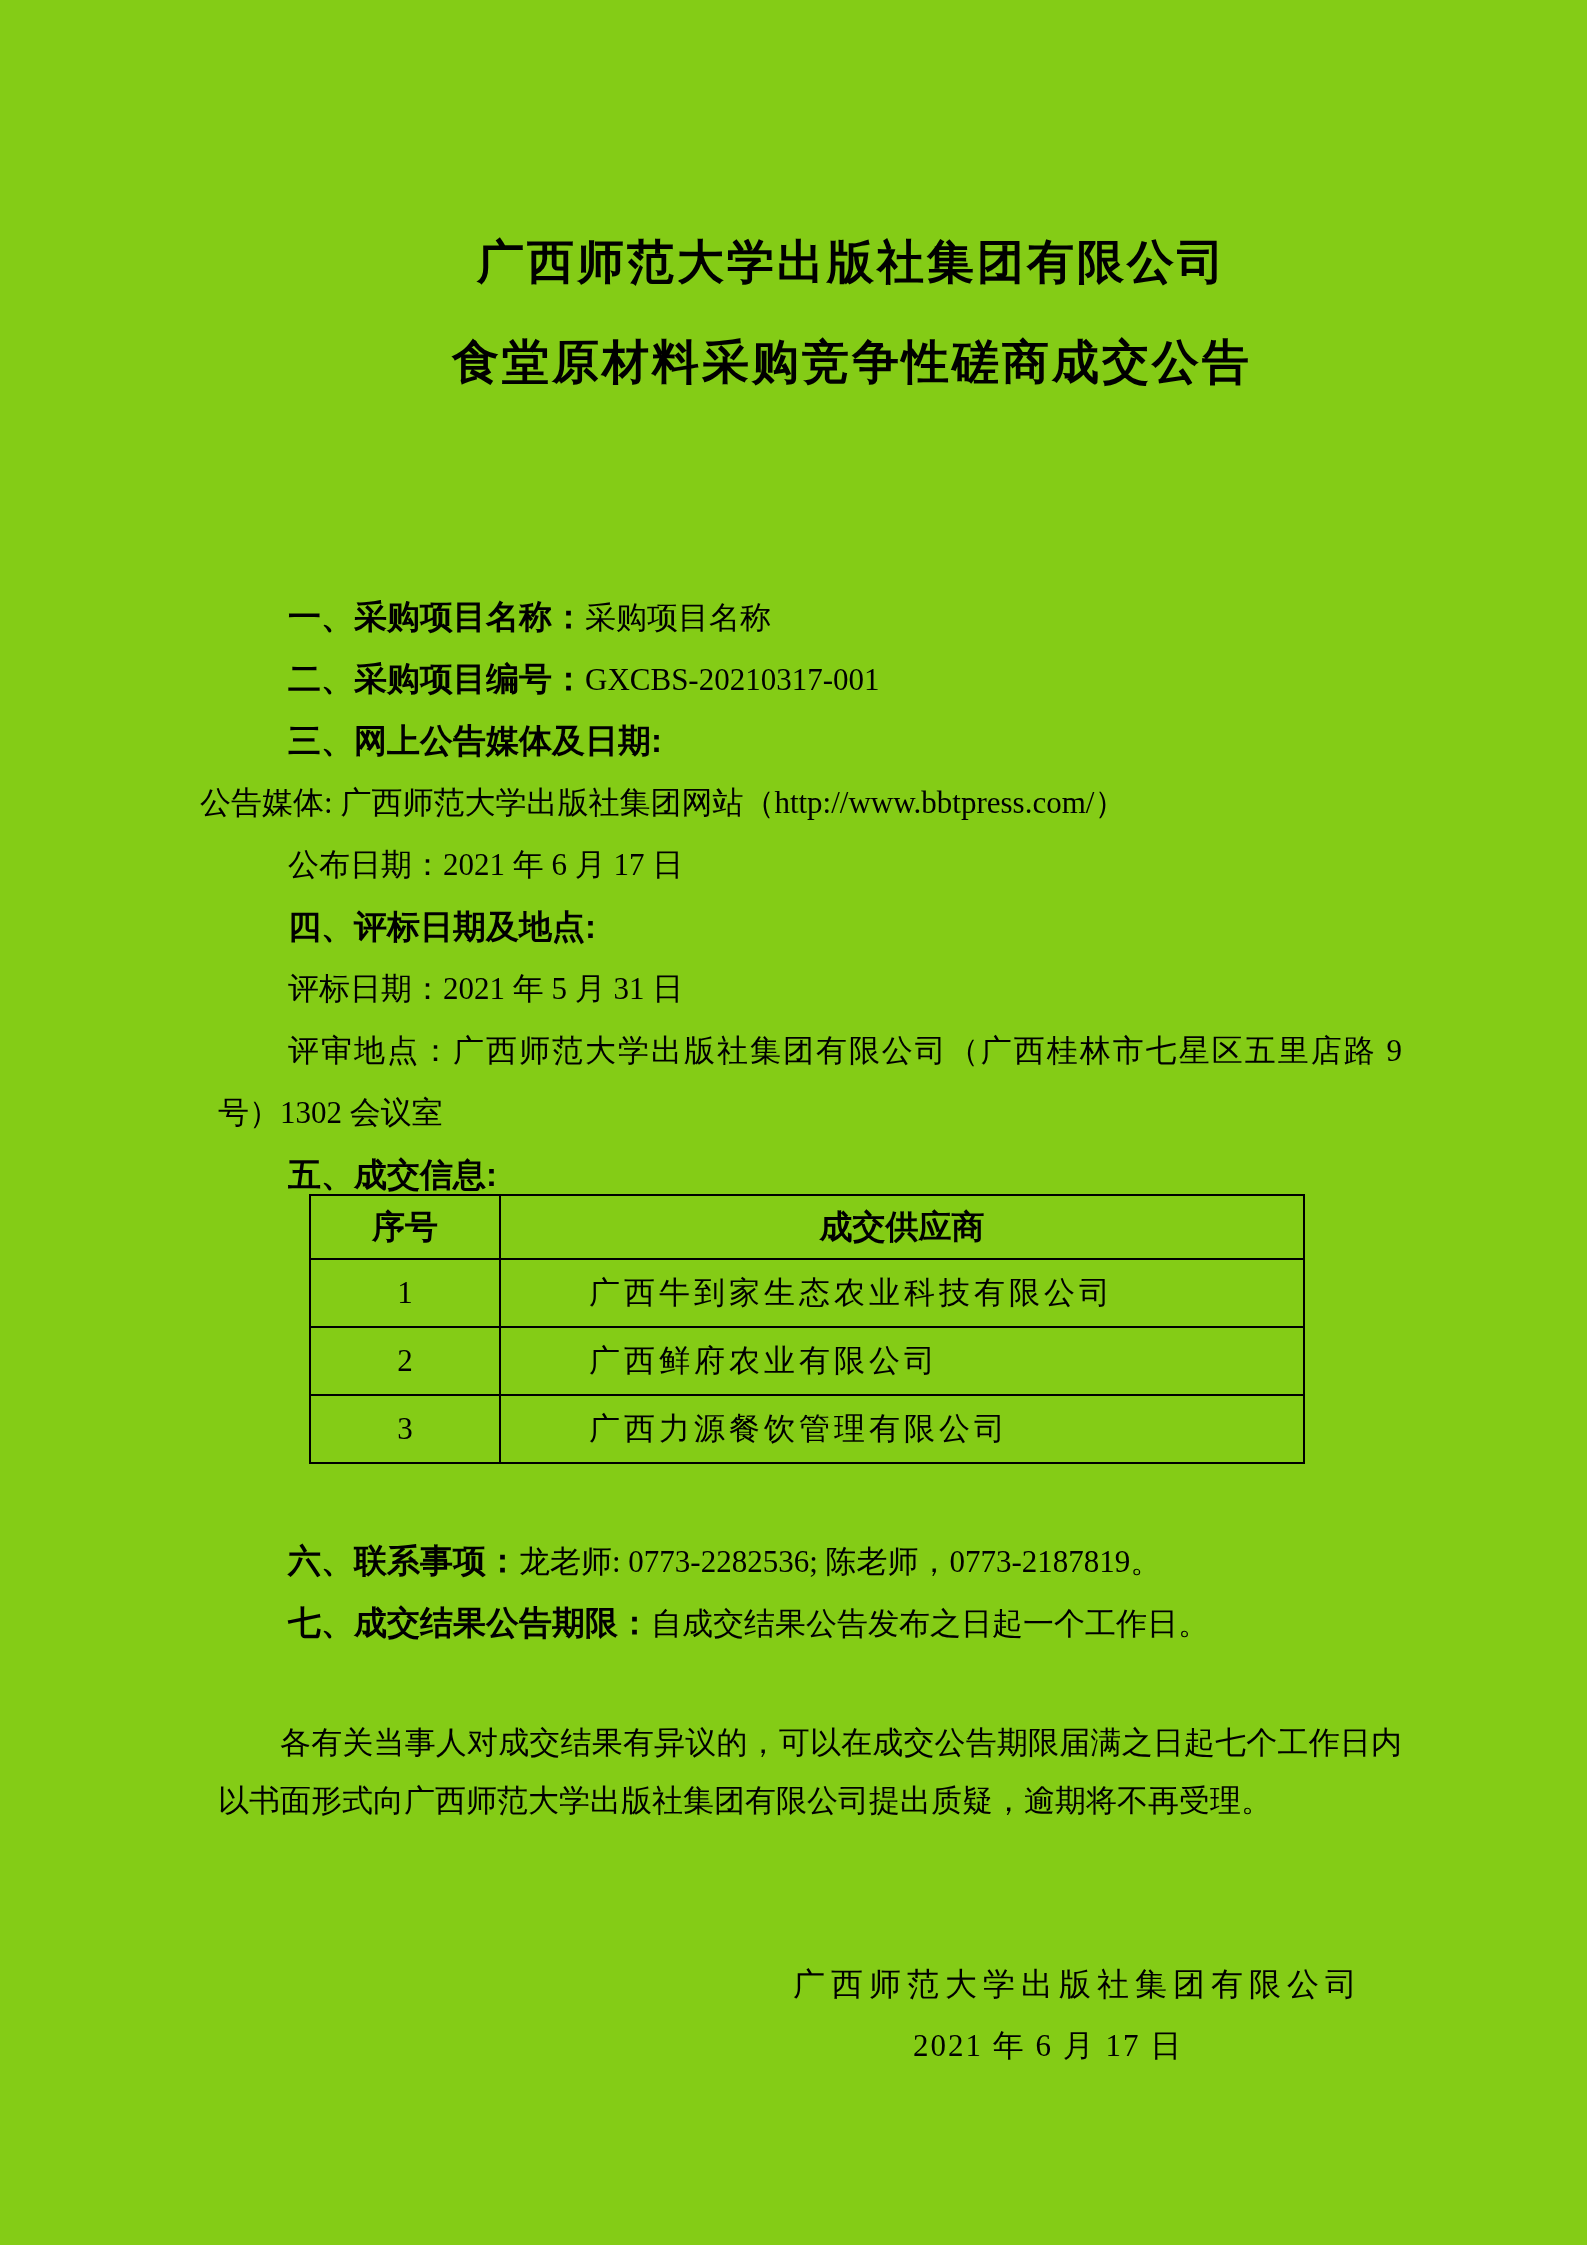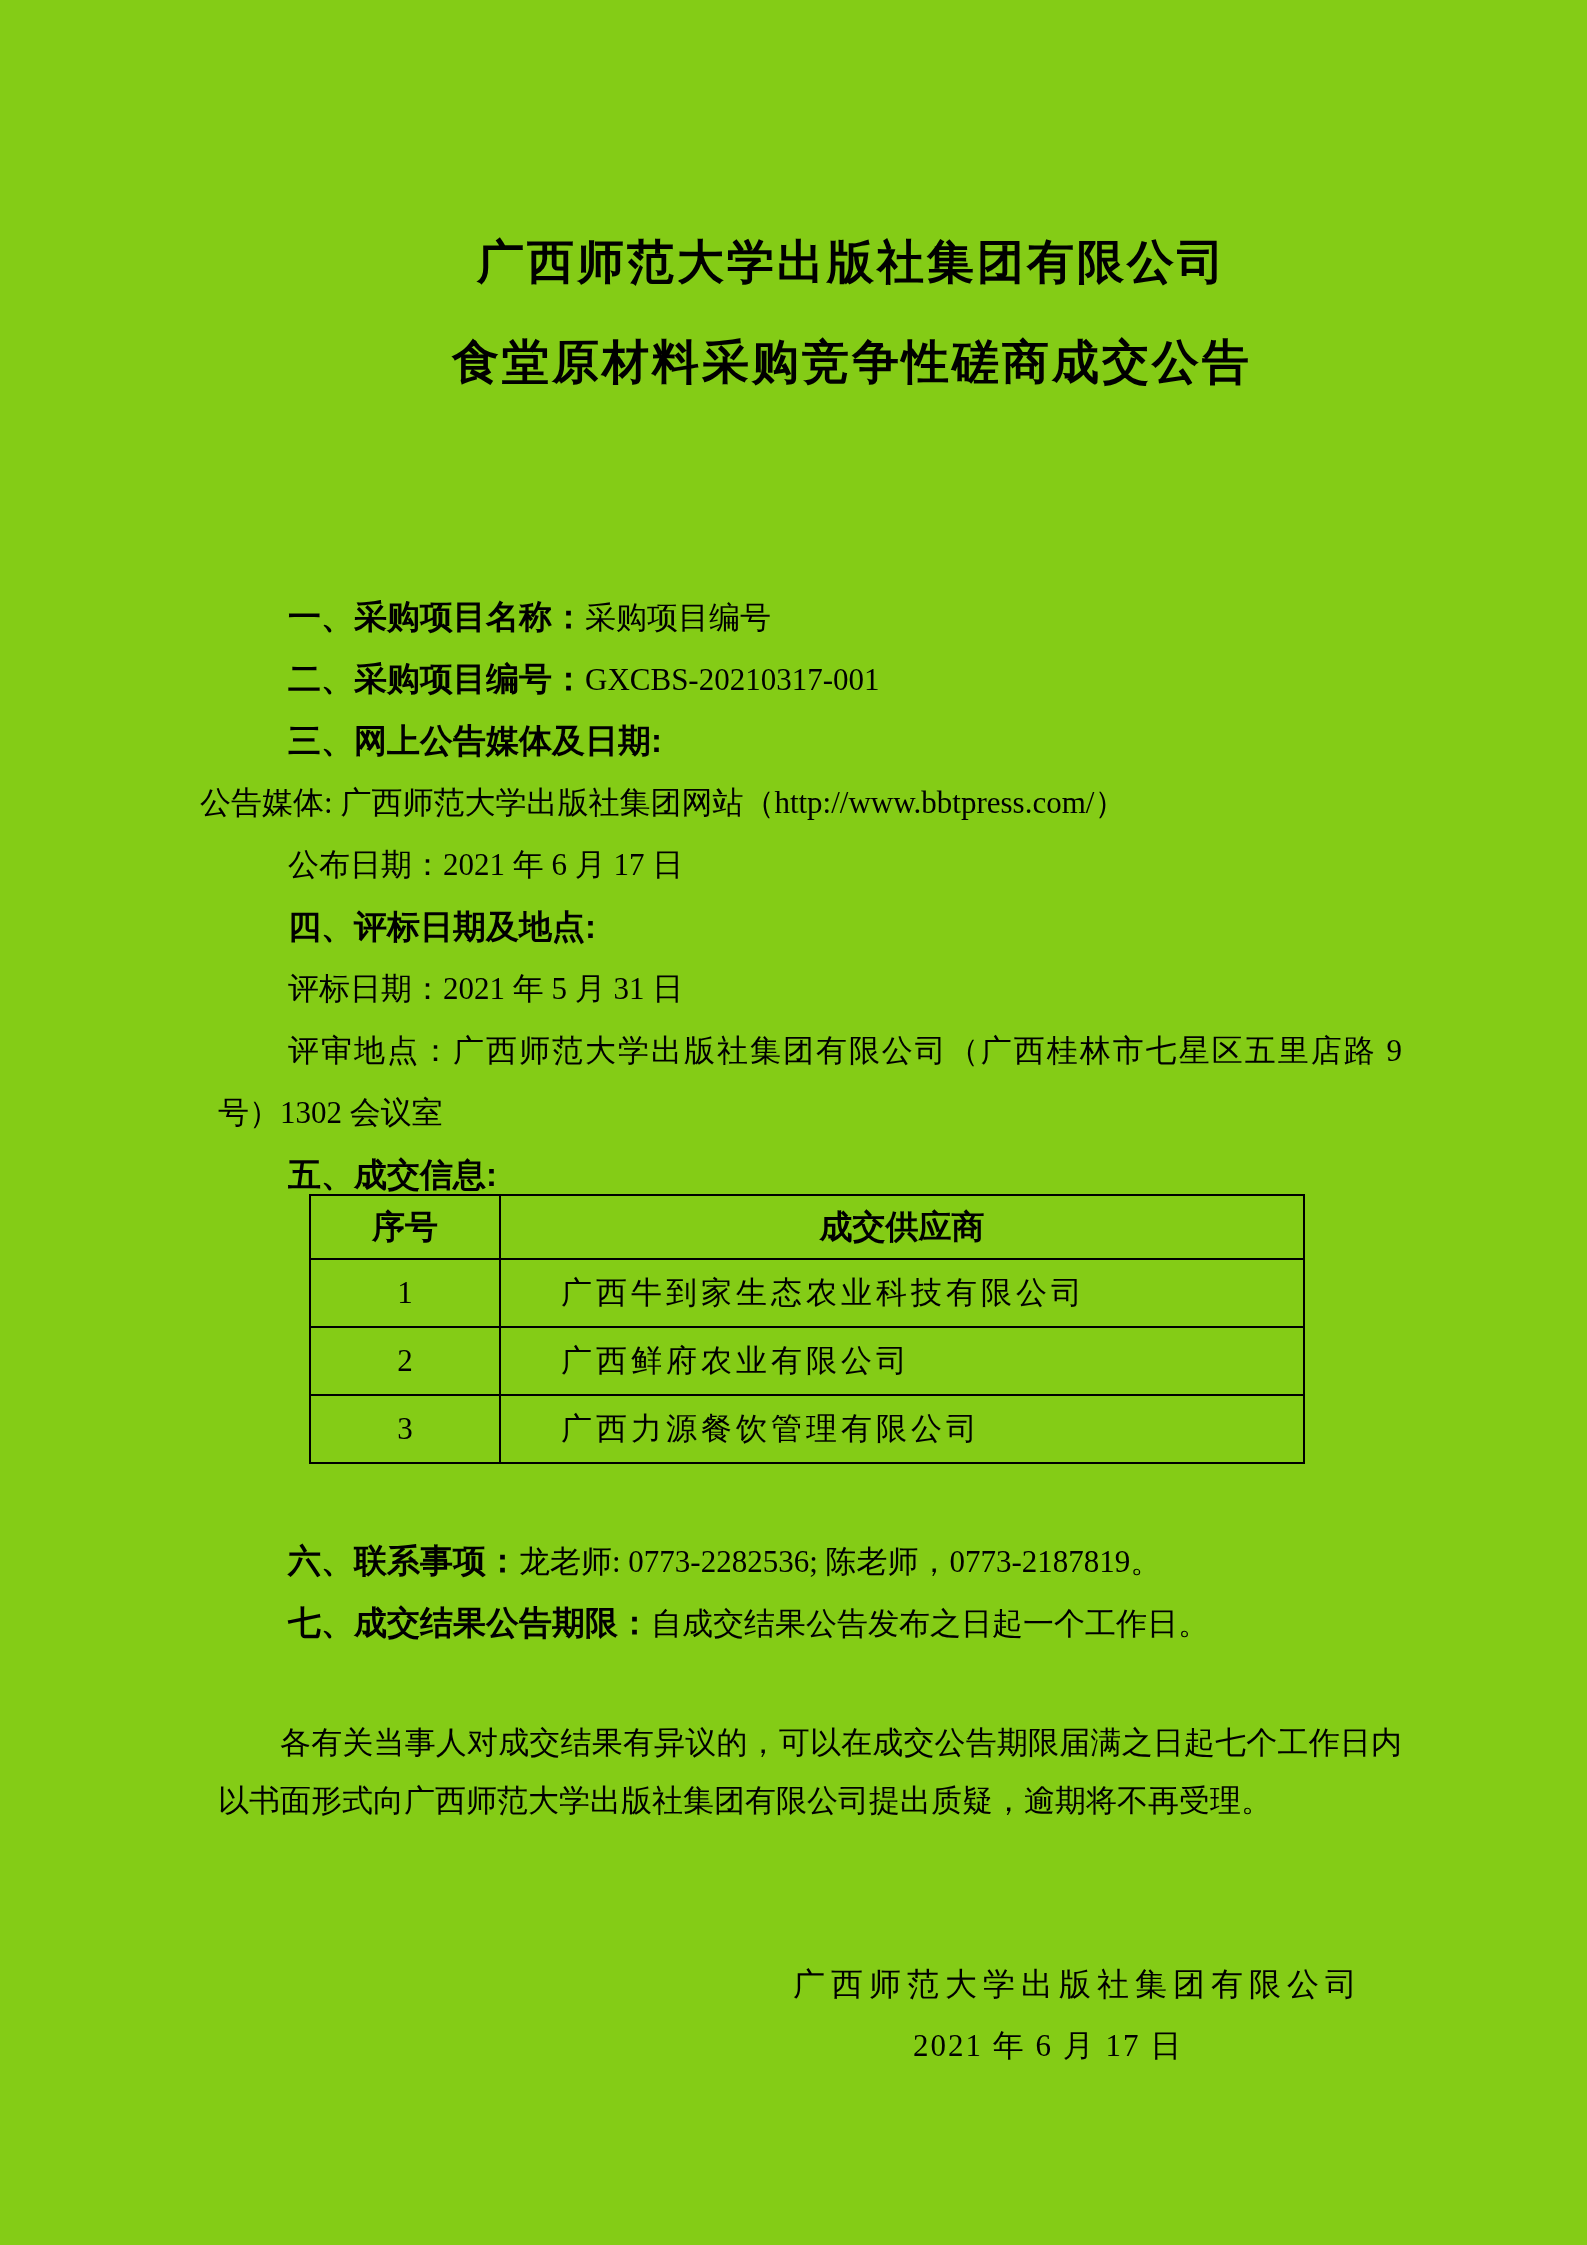--- a/index.html
+++ b/index.html
@@ -69,21 +69,21 @@
   }
   table.deal th {
     height: 64px;
     text-align: center;
     font-family: "Liberation Sans", "DejaVu Sans", sans-serif;
     font-weight: bold;
     font-size: 33px;
   }
   table.deal td { height: 68px; }
   td.no { text-align: center; font-size: 30px; }
-  td.sup { text-align: left; padding-left: 60px; letter-spacing: 4px; font-family: Liberation Serif, serif; }
+  td.sup { text-align: left; padding-left: 88px; letter-spacing: 4px; font-family: Liberation Serif, serif; }
   col.c-no { width: 190px; }
   col.c-sup { width: 804px; }
 
   .l-item6 { top: 1530px; }
   .l-item7 { top: 1592px; }
   .p-close { top: 1714px; line-height: 58px; }
 
   .sig {
     position: absolute;
     left: 793px;
@@ -106,21 +106,21 @@
 </head>
 <body>
 
 <div class="page">
 
   <div class="title t1">广西师范大学出版社集团有限公司</div>
   <div class="title t2">食堂原材料采购竞争性磋商成交公告</div>
 
 
   <div class="body-block line ind l-item1">
-    <span class="h">一、采购项目名称：</span><span class="v">采购项目编号</span>
+    <span class="h">一、采购项目名称：</span><span class="v">采购项目名称</span>
   </div>
 
   <div class="body-block line ind l-item2">
     <span class="h">二、采购项目编号：</span><span class="v">GXCBS-20210317-001</span>
   </div>
 
   <div class="body-block line ind l-item3">
     <span class="h">三、网上公告媒体及日期:</span>
   </div>
 

